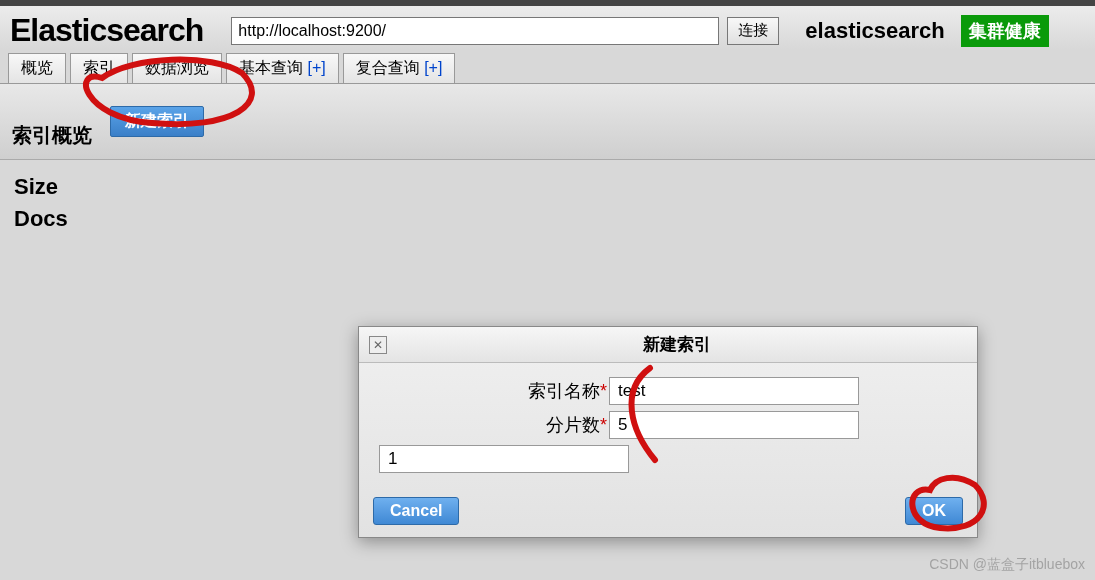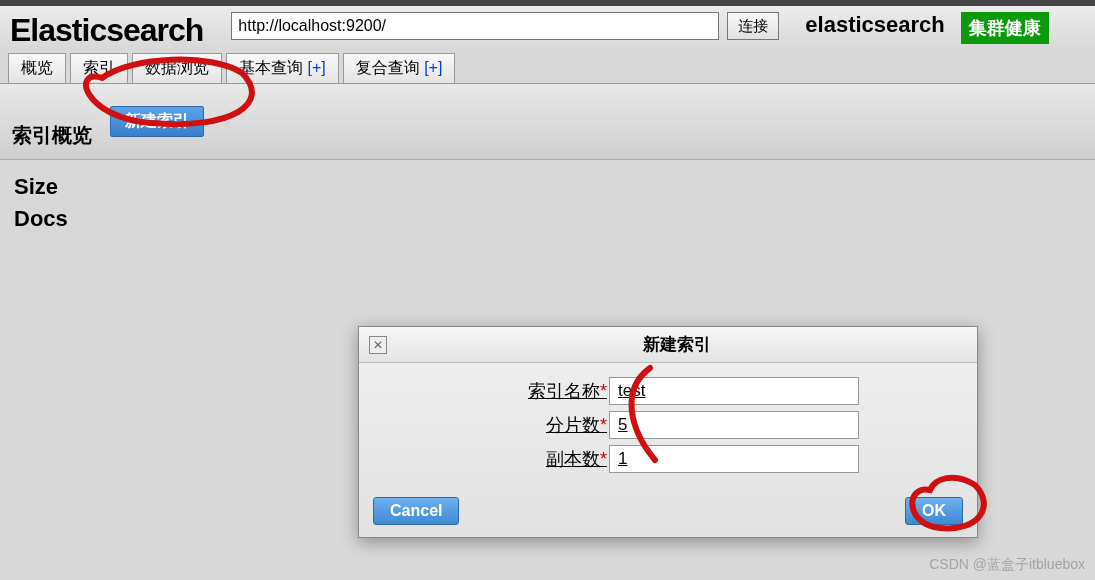--- a/index.html
+++ b/index.html
@@ -12,21 +12,21 @@
       position: relative;
     }
     .topbar {
       background: #444;
       height: 6px;
     }
     .header {
       background: linear-gradient(#ececec, #d8d8d8);
       padding: 6px 10px 0 10px;
       display: flex;
-      align-items: flex-start;
+      align-items: center;
       gap: 8px;
     }
     .logo {
       font-size: 32px;
       font-weight: 900;
       letter-spacing: -1px;
       color: #000;
       margin-right: 20px;
     }
     .url-input {
@@ -137,21 +137,20 @@
       cursor: pointer;
     }
     .dialog-title {
       flex: 1;
       text-align: center;
       font-weight: bold;
       font-size: 17px;
     }
     .dialog-body {
       padding: 14px 20px 10px 20px;
-      text-decoration: underline;
     }
     .form-row {
       display: flex;
       align-items: center;
       margin-bottom: 6px;
     }
     .form-label {
       width: 230px;
       text-align: right;
       font-size: 18px;
@@ -248,23 +247,20 @@
       </div>
       <input class="form-input" type="text" value="test" style="">
     </div>
     <div class="form-row">
       <div class="form-label">
         <span>分片数</span><span class="req">*</span>
       </div>
       <input class="form-input" type="text" value="5" style="">
     </div>
     <div class="form-row">
-      <div class="form-label">
-        <span>副本数</span><span class="req">*</span>
-      </div>
       <input class="form-input" type="text" value="1" style="">
     </div>
   </div>
   <div class="dialog-footer">
     <button class="dlg-btn">Cancel</button>
     <button class="dlg-btn">OK</button>
   </div>
 </div>
 
 <svg class="annot" style="left:62px;top:48px;" width="220" height="90">

